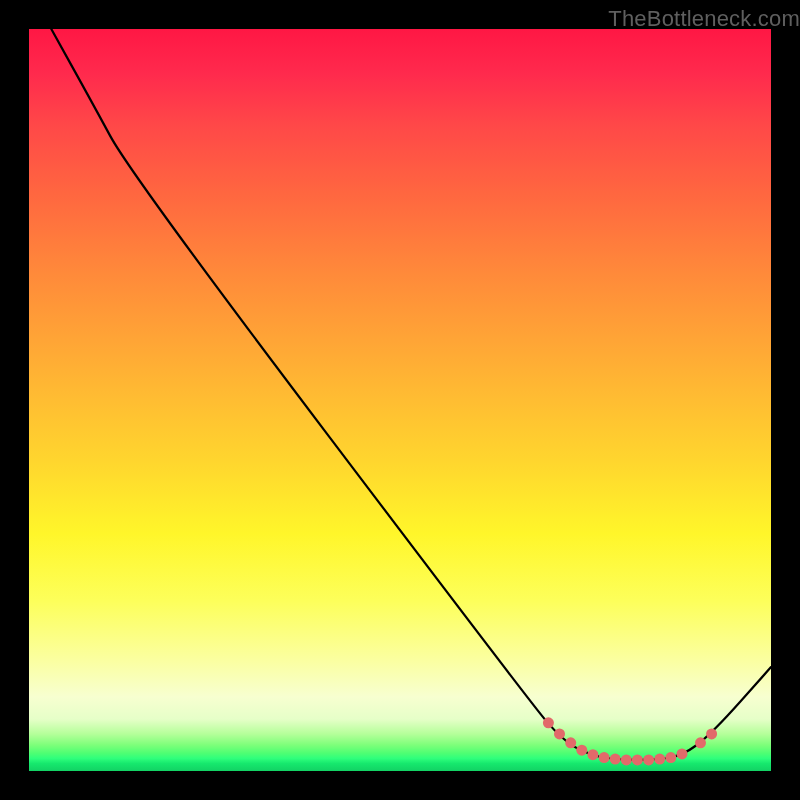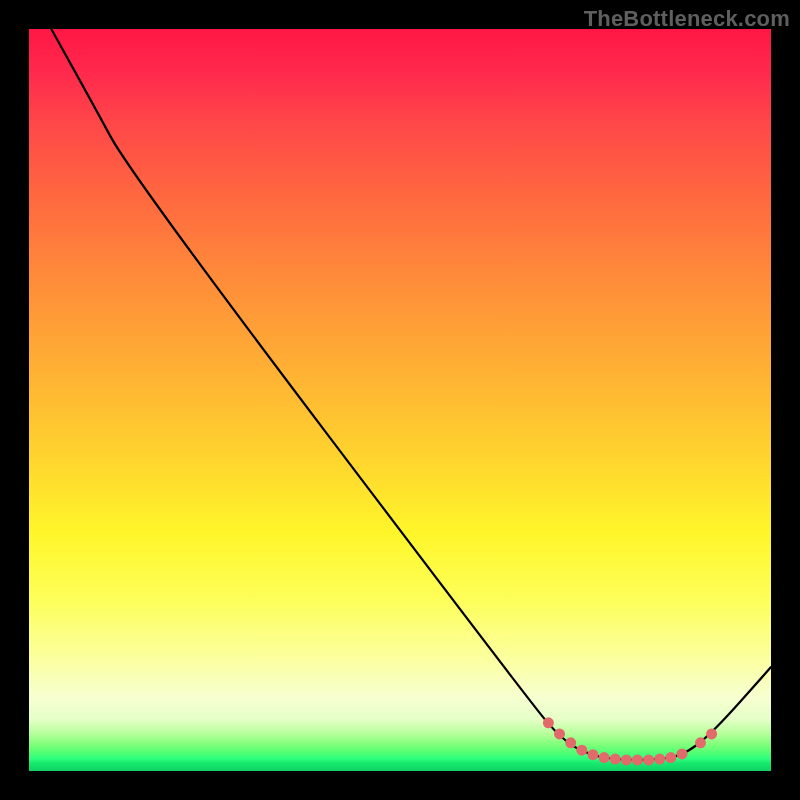--- a/index.html
+++ b/index.html
@@ -42,24 +42,24 @@
       #7dff7a 96.5%,
       #4eff73 97.6%,
       #2fff7c 98.3%,
       #16e86d 99%,
       #12d264 100%
     );
   }
   .watermark {
     position: absolute;
     top: 6px;
-    right: 10px;
+    right: 0;
     color: #5f5f5f;
     font-size: 22px;
-    font-weight: 700;
+    font-weight: 400;
     letter-spacing: 0.2px;
     user-select: none;
   }
   svg.curve {
     position: absolute;
     left: 29px;
     top: 29px;
     width: 742px;
     height: 742px;
     overflow: visible;

